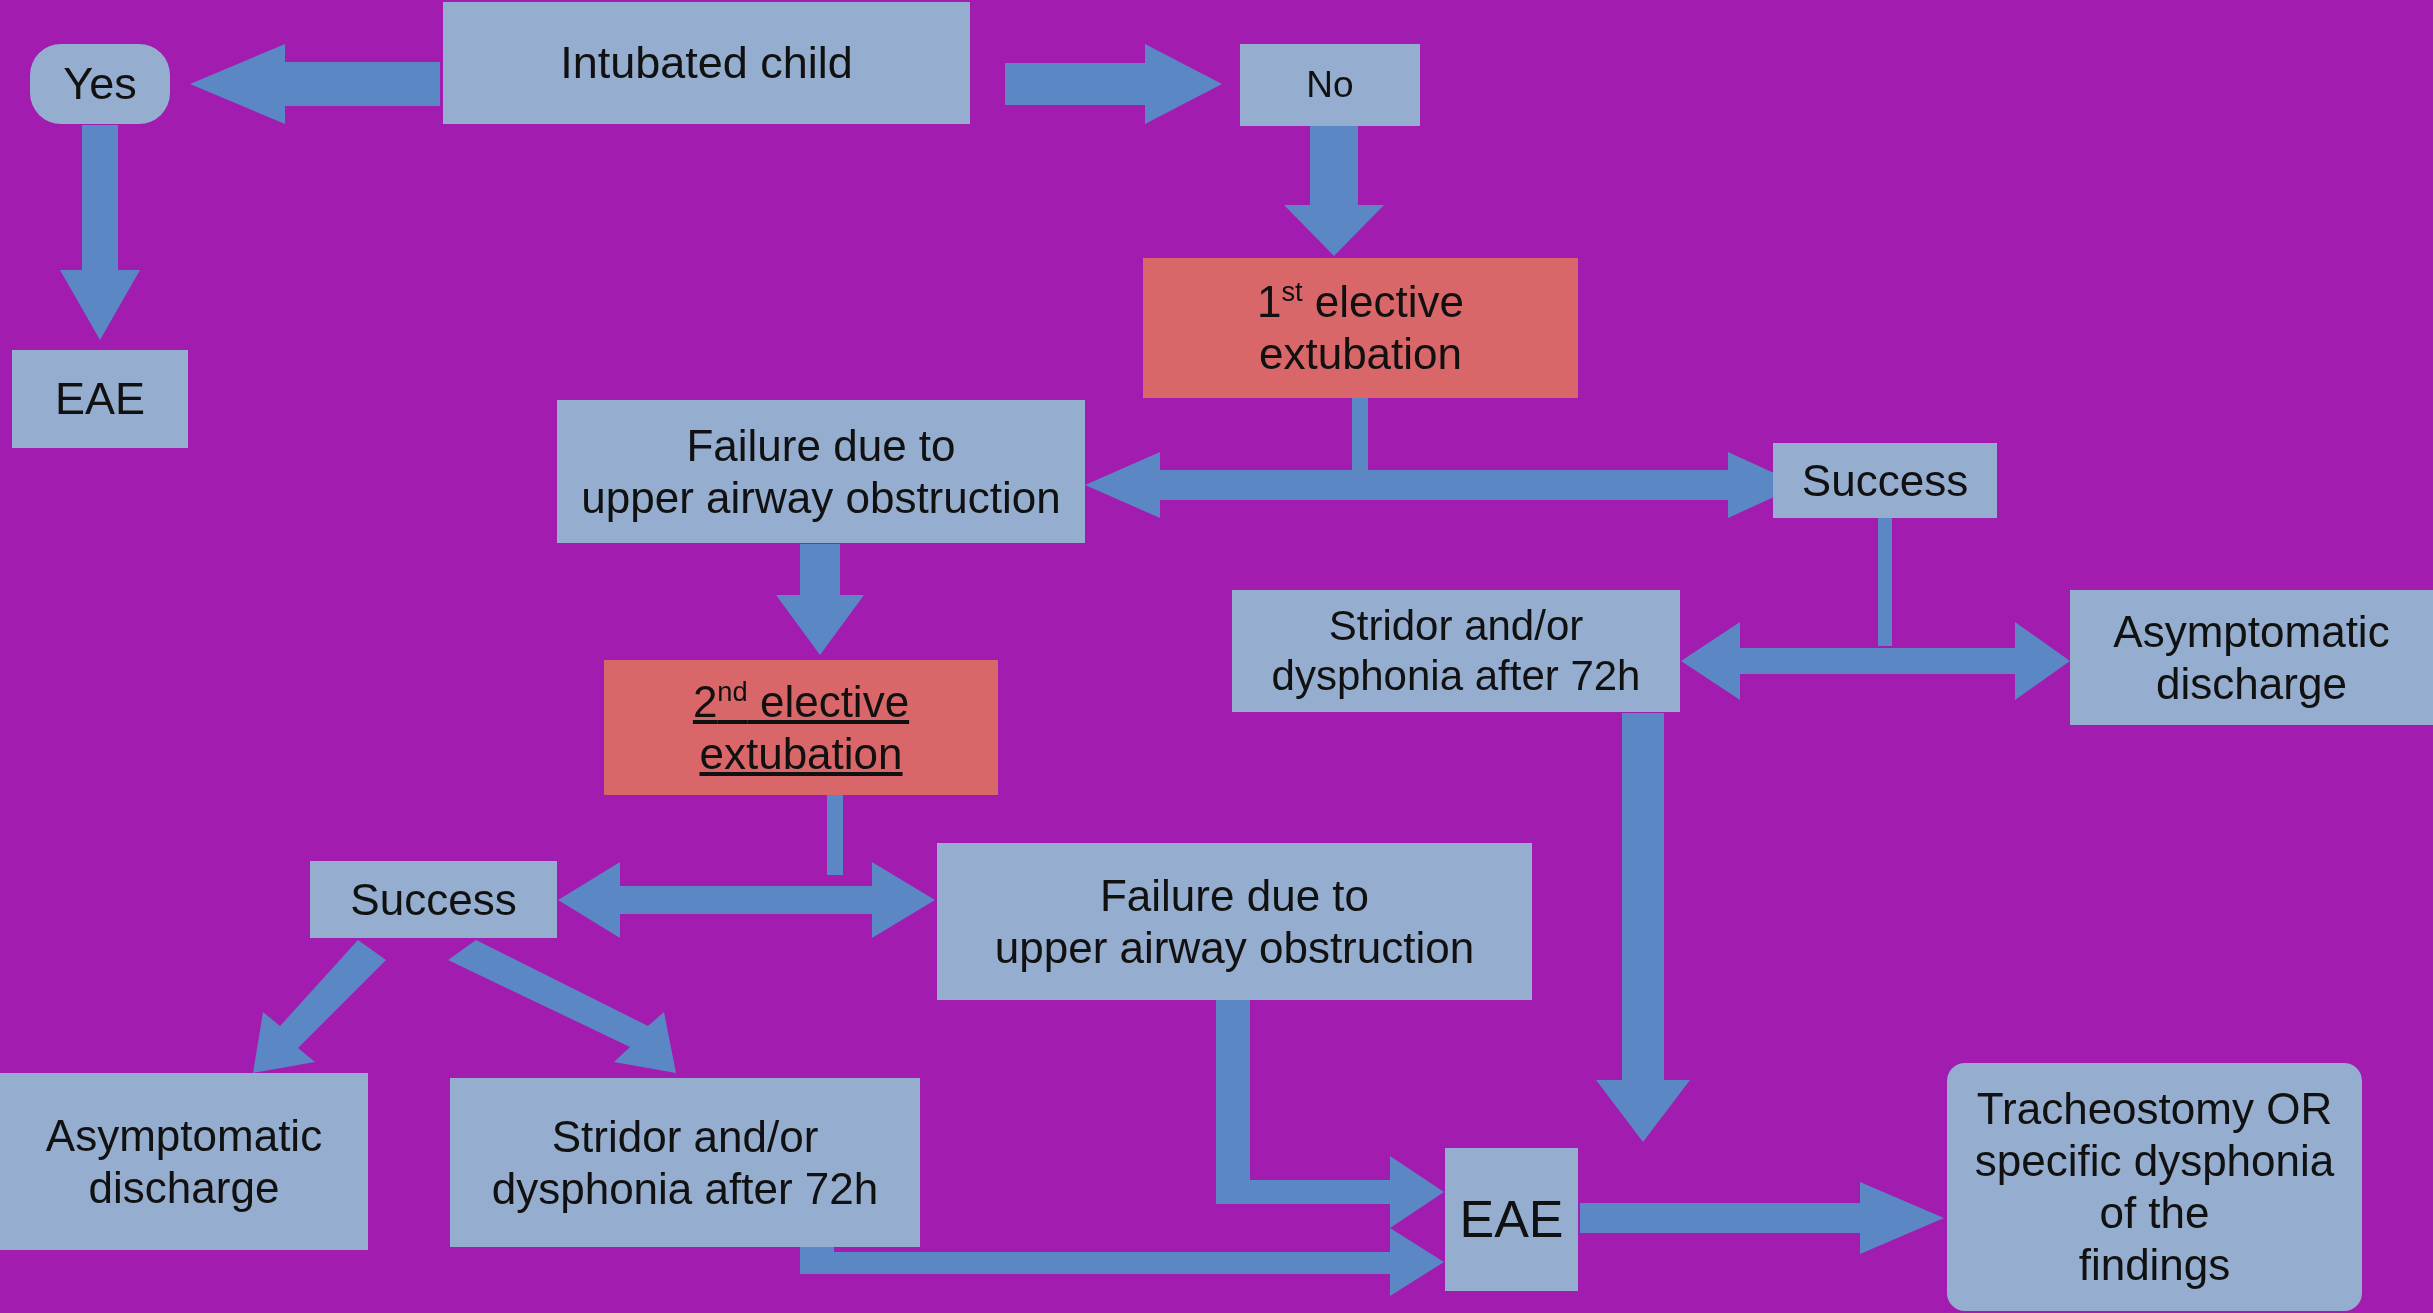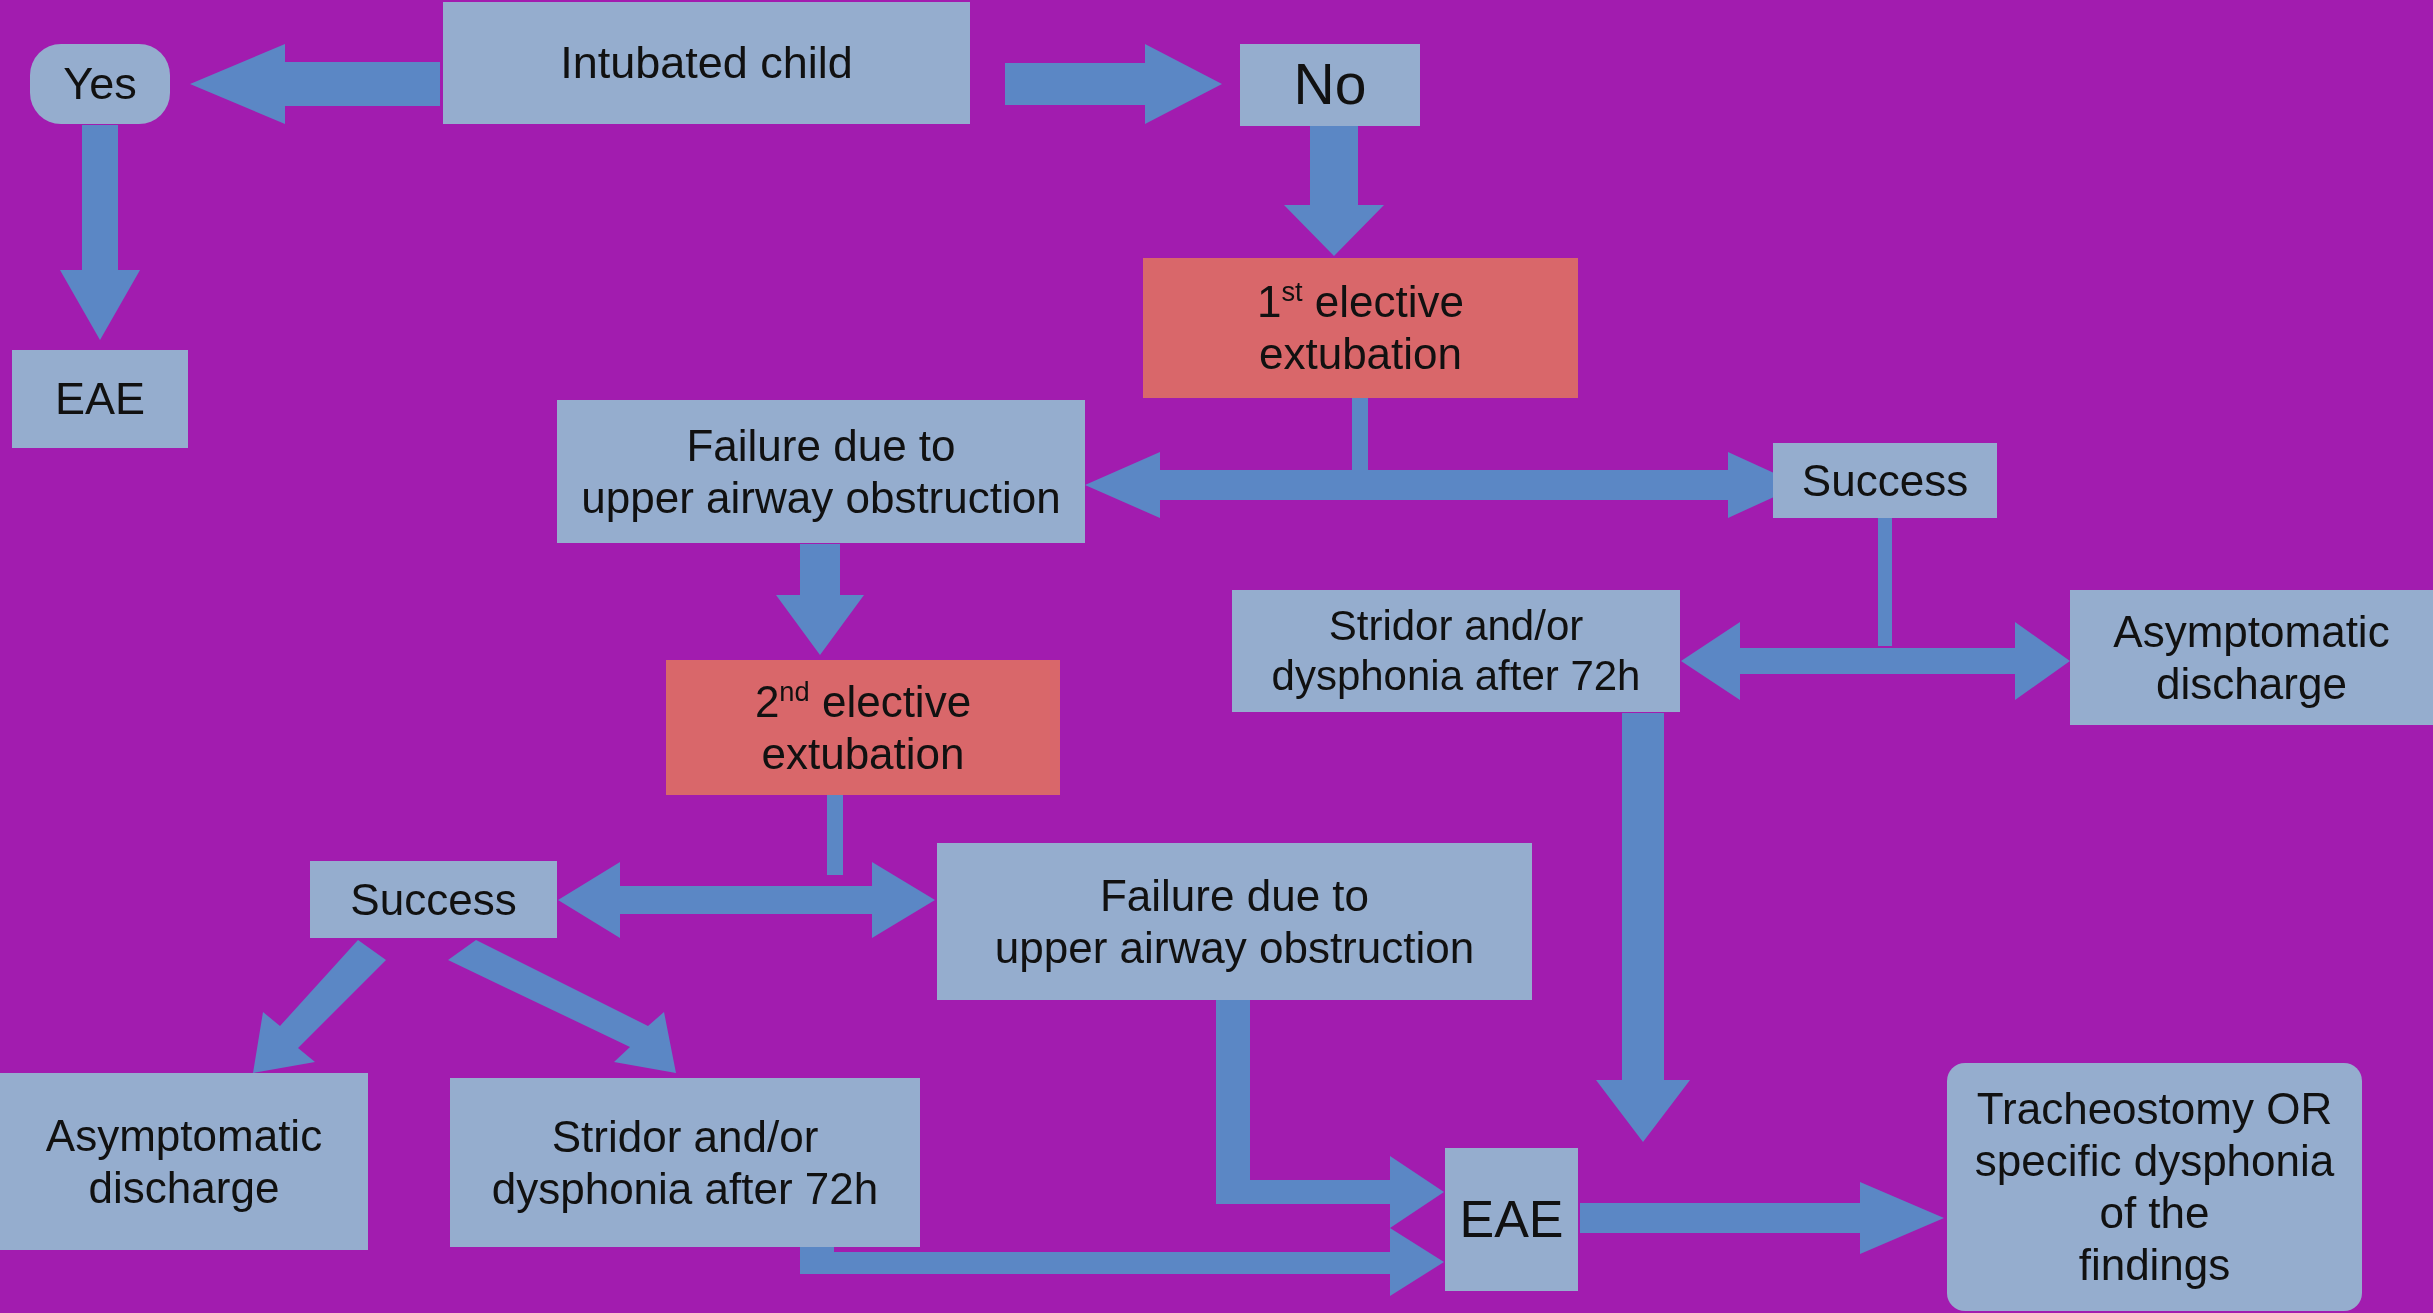--- a/index.html
+++ b/index.html
@@ -103,21 +103,21 @@
   <div class="node blue" style="left:443px; top:2px; width:527px; height:122px; font-size:45px;">
     <span class="txt">
       <span>Intubated child</span><br>
     </span>
   </div>
 
   <div class="node blue" style="left:30px; top:44px; width:140px; height:80px; font-size:45px;border-radius:31px;">
     <span class="txt">Yes</span>
   </div>
 
-  <div class="node blue" style="left:1240px; top:44px; width:180px; height:82px; font-size:57px;">
+  <div class="node blue" style="left:1240px; top:44px; width:180px; height:82px; font-size:37px;">
     <span class="txt">No</span>
   </div>
 
   <div class="node blue" style="left:12px; top:350px; width:176px; height:98px; font-size:45px;">
     <span class="txt">EAE</span>
   </div>
 
   <div class="node red" style="left:1143px; top:258px; width:435px; height:140px; font-size:44px;">
     <span class="txt">
       <span>1</span><sup>st</sup><span> elective</span><br>
@@ -143,21 +143,21 @@
     </span>
   </div>
 
   <div class="node blue" style="left:2070px; top:590px; width:363px; height:135px; font-size:44px;">
     <span class="txt">
       <span>Asymptomatic</span><br>
       <span>discharge</span>
     </span>
   </div>
 
-  <div class="node red" style="left:666px; top:660px; width:394px; height:135px; font-size:44px;">
+  <div class="node red" style="left:604px; top:660px; width:394px; height:135px; font-size:44px;text-decoration:underline;">
     <span class="txt">
       <span>2</span><sup>nd</sup><span> elective</span><br>
       <span>extubation</span>
     </span>
   </div>
 
   <div class="node blue" style="left:310px; top:861px; width:247px; height:77px; font-size:44px;">
     <span class="txt">Success</span>
   </div>
 

